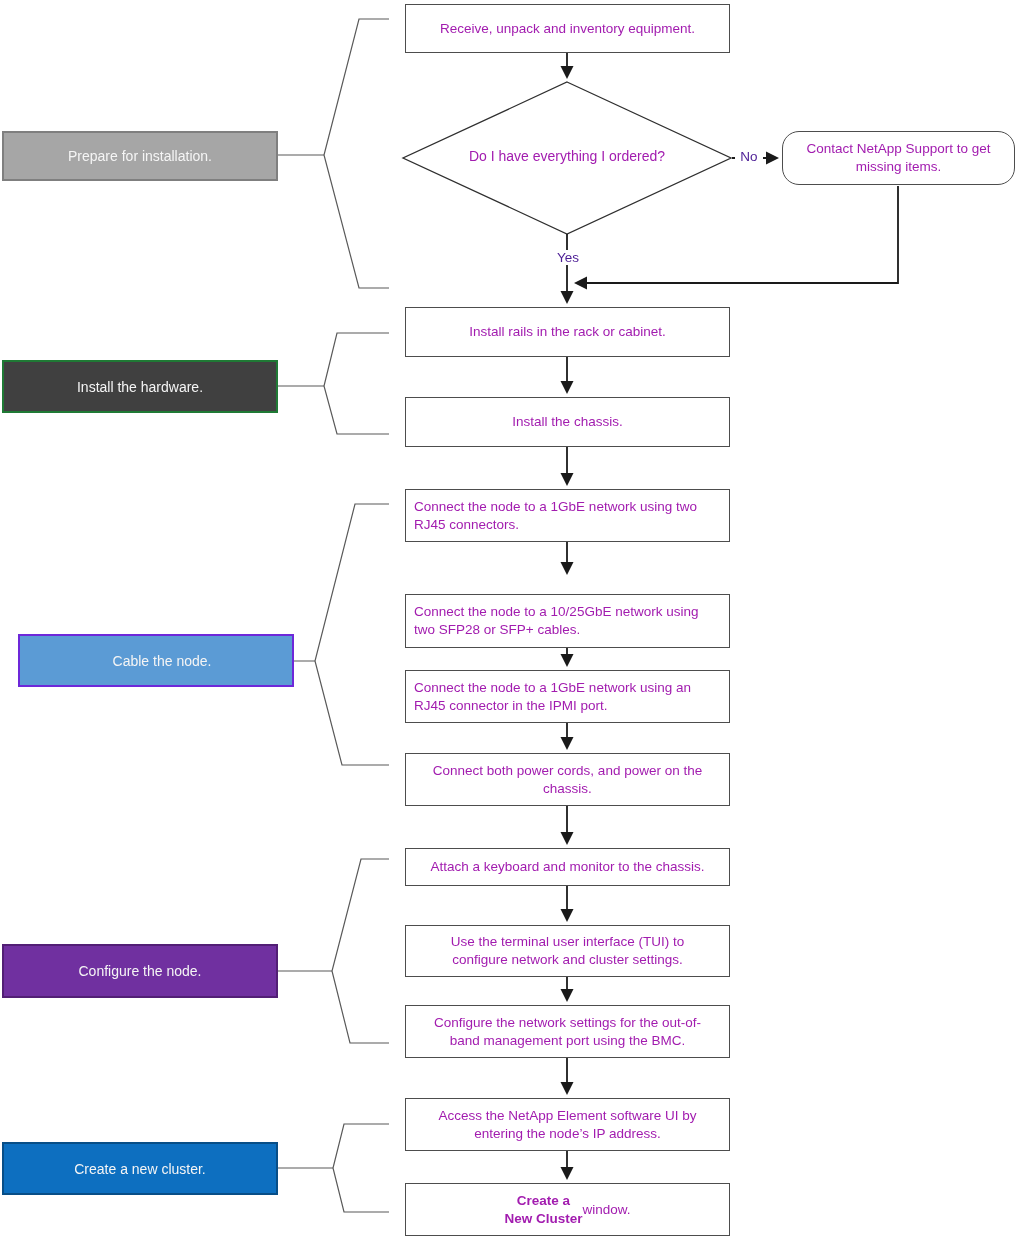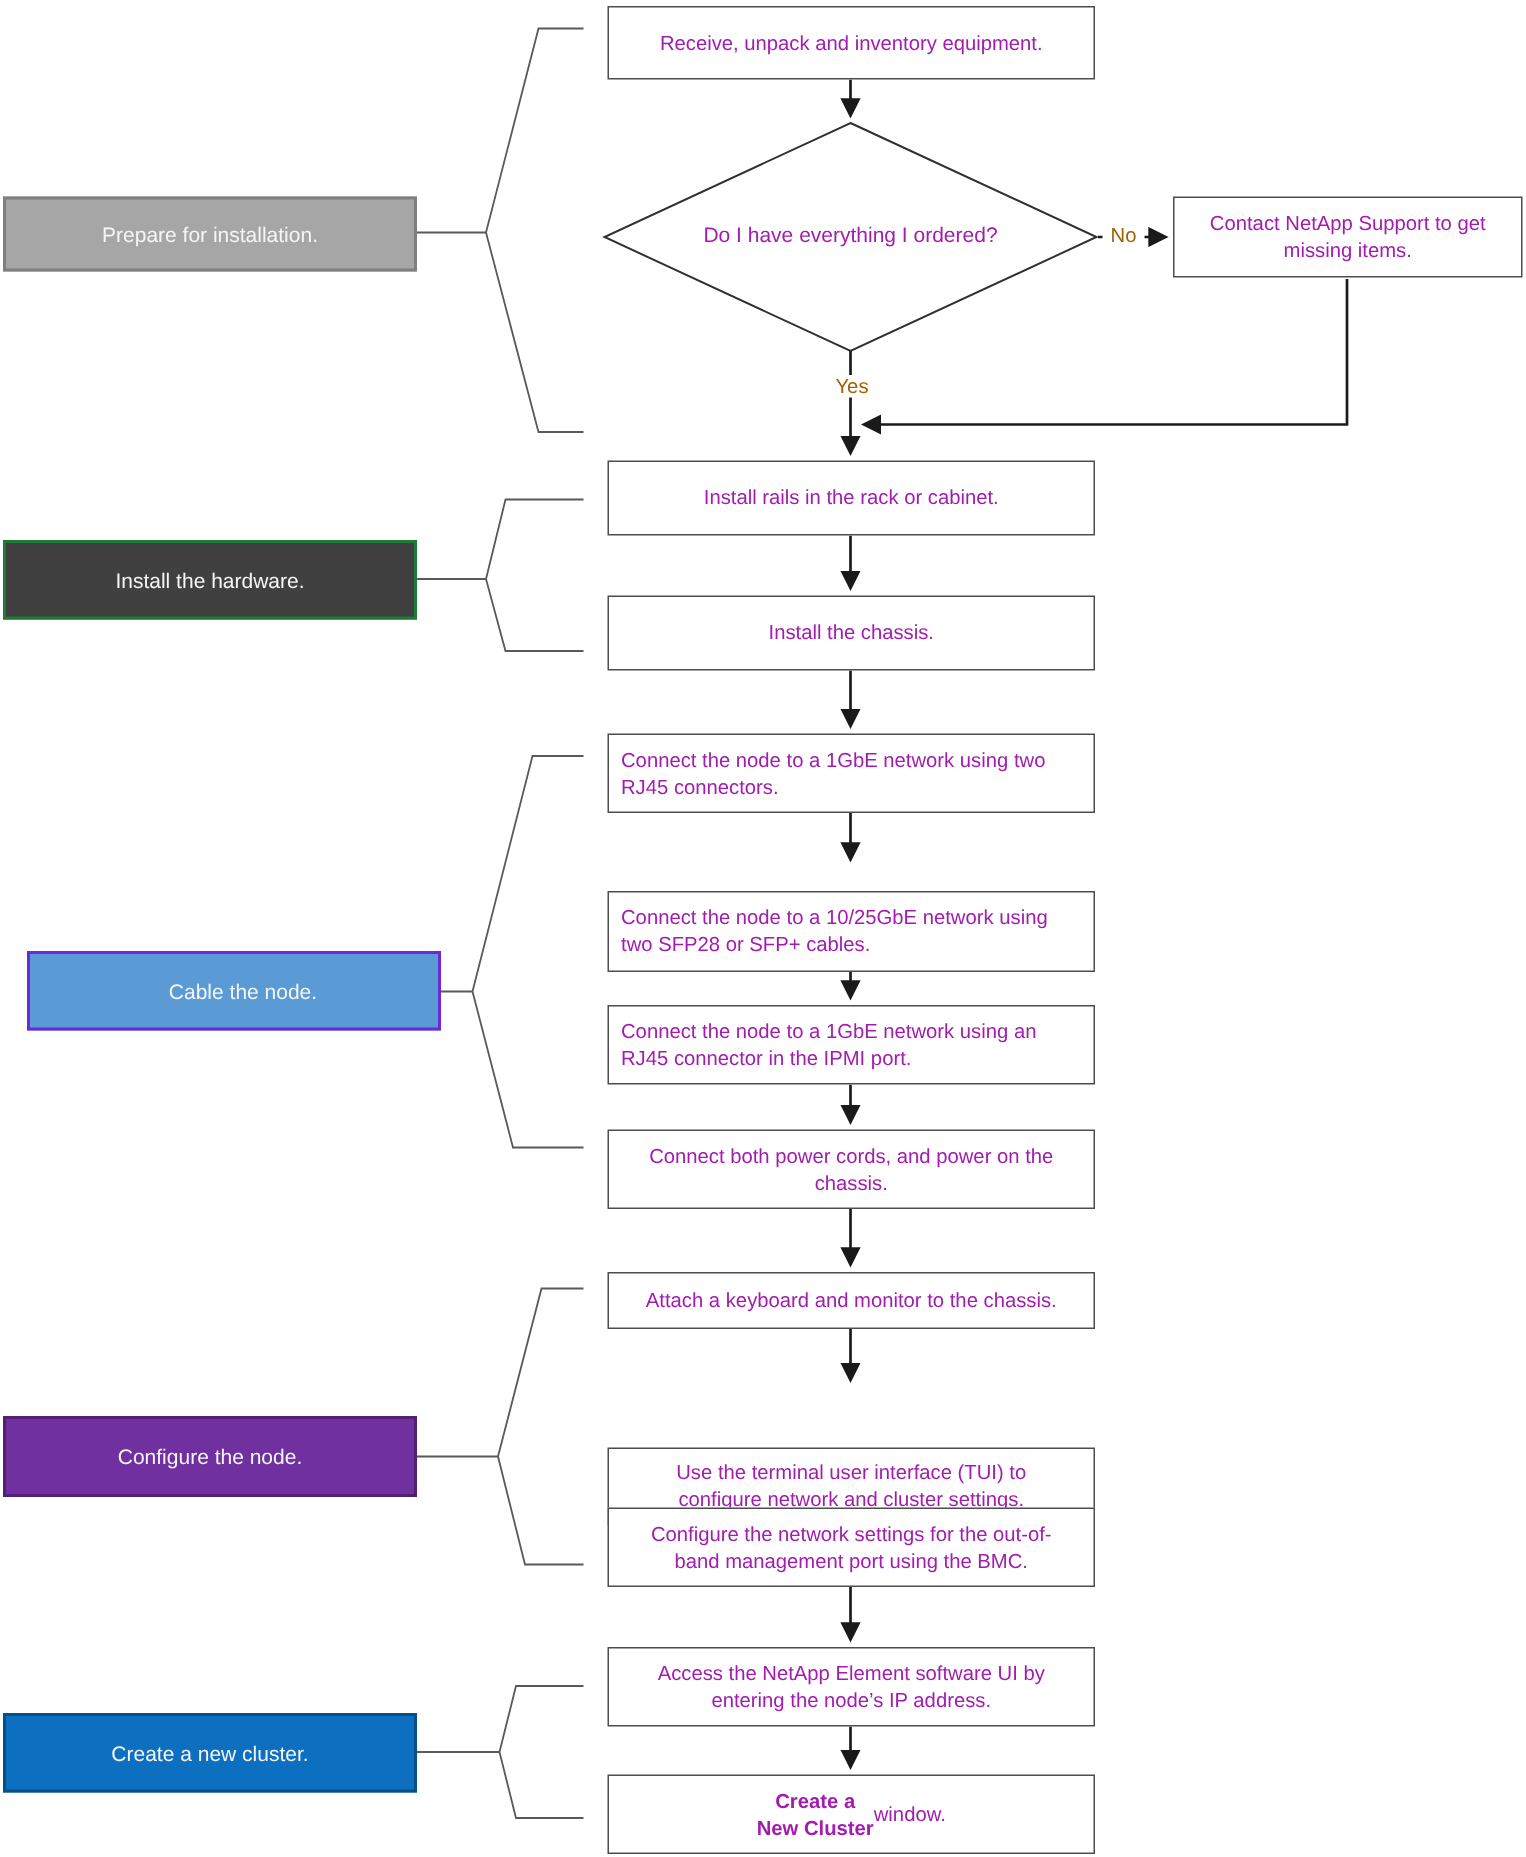--- a/index.html
+++ b/index.html
@@ -15,38 +15,38 @@
   .stage{
     position:absolute;box-sizing:border-box;color:#f5f5f5;font-size:14px;
     display:flex;align-items:center;justify-content:center;text-align:center;
   }
   .stage.s1{left:2px;top:131px;width:276px;height:50px;background:#a6a6a6;border:2px solid #7f7f7f;}
   .stage.s2{left:2px;top:360px;width:276px;height:53px;background:#404040;border:2px solid #1f7a35;}
   .stage.s3{left:18px;top:634px;width:276px;height:53px;background:#5b9bd5;border:2px solid #6d28d9;padding-left:12px;}
   .stage.s4{left:2px;top:944px;width:276px;height:54px;background:#7030a0;border:2px solid #521f75;}
   .stage.s5{left:2px;top:1142px;width:276px;height:53px;background:#0d6fc0;border:2px solid #084e87;}
   .n-receive {left:405px;top:4px;   width:325px;height:49px;}
-  .n-contact {left:782px;top:131px; width:233px;height:54px;}
+  .n-contact {left:782px;top:131px; width:233px;height:54px;border-radius:17px;}
   .n-rails   {left:405px;top:307px; width:325px;height:50px;}
   .n-chassis {left:405px;top:397px; width:325px;height:50px;}
   .n-cable1  {left:405px;top:489px; width:325px;height:53px;}
   .n-cable2  {left:405px;top:578px; width:325px;height:54px;margin-top:16px;}
   .n-cable3  {left:405px;top:670px; width:325px;height:53px;}
   .n-cable4  {left:405px;top:753px; width:325px;height:53px;}
   .n-config1 {left:405px;top:848px; width:325px;height:38px;}
-  .n-config2 {left:405px;top:925px; width:325px;height:52px;margin-top:40px;}
+  .n-config2 {left:405px;top:925px; width:325px;height:52px;}
   .n-config3 {left:405px;top:1005px;width:325px;height:53px;}
   .n-cluster1{left:405px;top:1098px;width:325px;height:53px;}
   .n-cluster2{left:405px;top:1183px;width:325px;height:53px;}
   .diamond-text{
     position:absolute;left:430px;top:148px;width:274px;text-align:center;
     color:#a21caf;font-size:14px;
   }
   .edge-label{
-    position:absolute;background:#ffffff;color:#a16207;font-size:13.5px;
+    position:absolute;background:#ffffff;color:#4c1d95;font-size:13.5px;
     text-align:center;padding:0 2px;
   }
   .lbl-yes{left:551px;top:250px;width:30px;}
   .lbl-no{left:735px;top:149px;width:24px;}
   .bold{font-weight:bold;}
 </style>
 </head>
 <body>
 
 <svg id="lines" viewBox="0 0 1017 1238" xmlns="http://www.w3.org/2000/svg">

